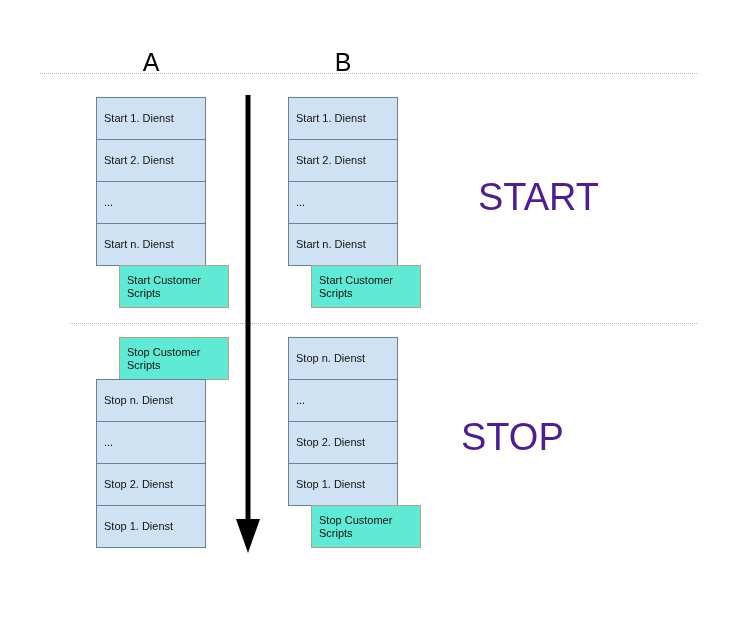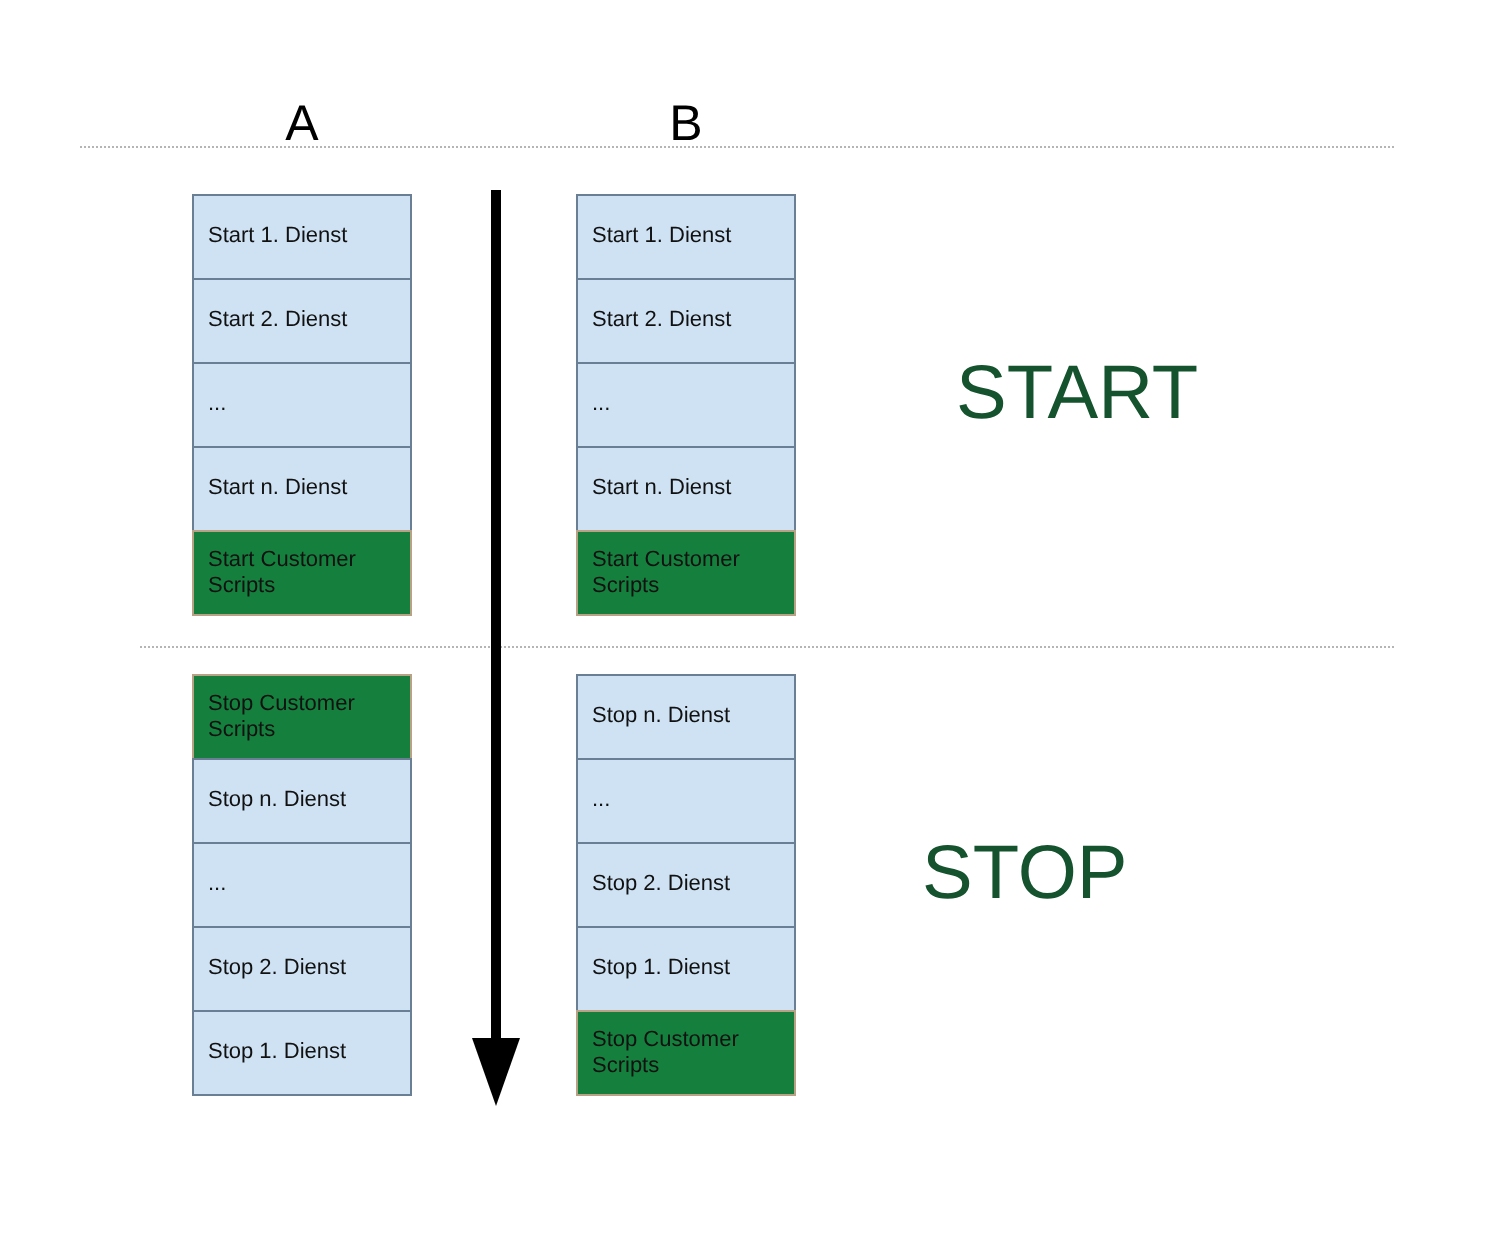--- a/index.html
+++ b/index.html
@@ -40,21 +40,21 @@
     height: 0;
     border-top: 1px dotted #b5b5b5;
   }
   #divider-top    { left: 40px; top: 73px;  width: 657px; }
   #divider-middle { left: 70px; top: 323px; width: 627px; }
 
   
   .phase-label {
     position: absolute;
     font-size: 38px;
-    color: #14532d;
+    color: #4c1d95;
     line-height: 1;
     white-space: nowrap;
     font-family: "Liberation Sans", sans-serif;
   }
   #phase-label-start { left: 478px; top: 178px; }
   #phase-label-stop  { left: 461px; top: 418px; }
 
   
   .stack {
     position: absolute;
@@ -75,21 +75,21 @@
     margin-bottom: -1px;
     display: flex;
     align-items: center;
     padding: 0 7px;
     font-size: 11px;
     line-height: 13px;
     color: #111111;
     font-family: "Liberation Sans", sans-serif;
   }
   .proc-box.service  { background: #cfe2f3; }
-  .proc-box.customer { background: #15803d; border-color: #b8a184; }
+  .proc-box.customer { background: #5eead4; border-color: #b8a184; margin-left: 23px; }
   .proc-box .box-label { display: block; }
 
   
   #flow-arrow {
     position: absolute;
     left: 232px;
     top: 95px;
     width: 32px;
     height: 460px;
   }

